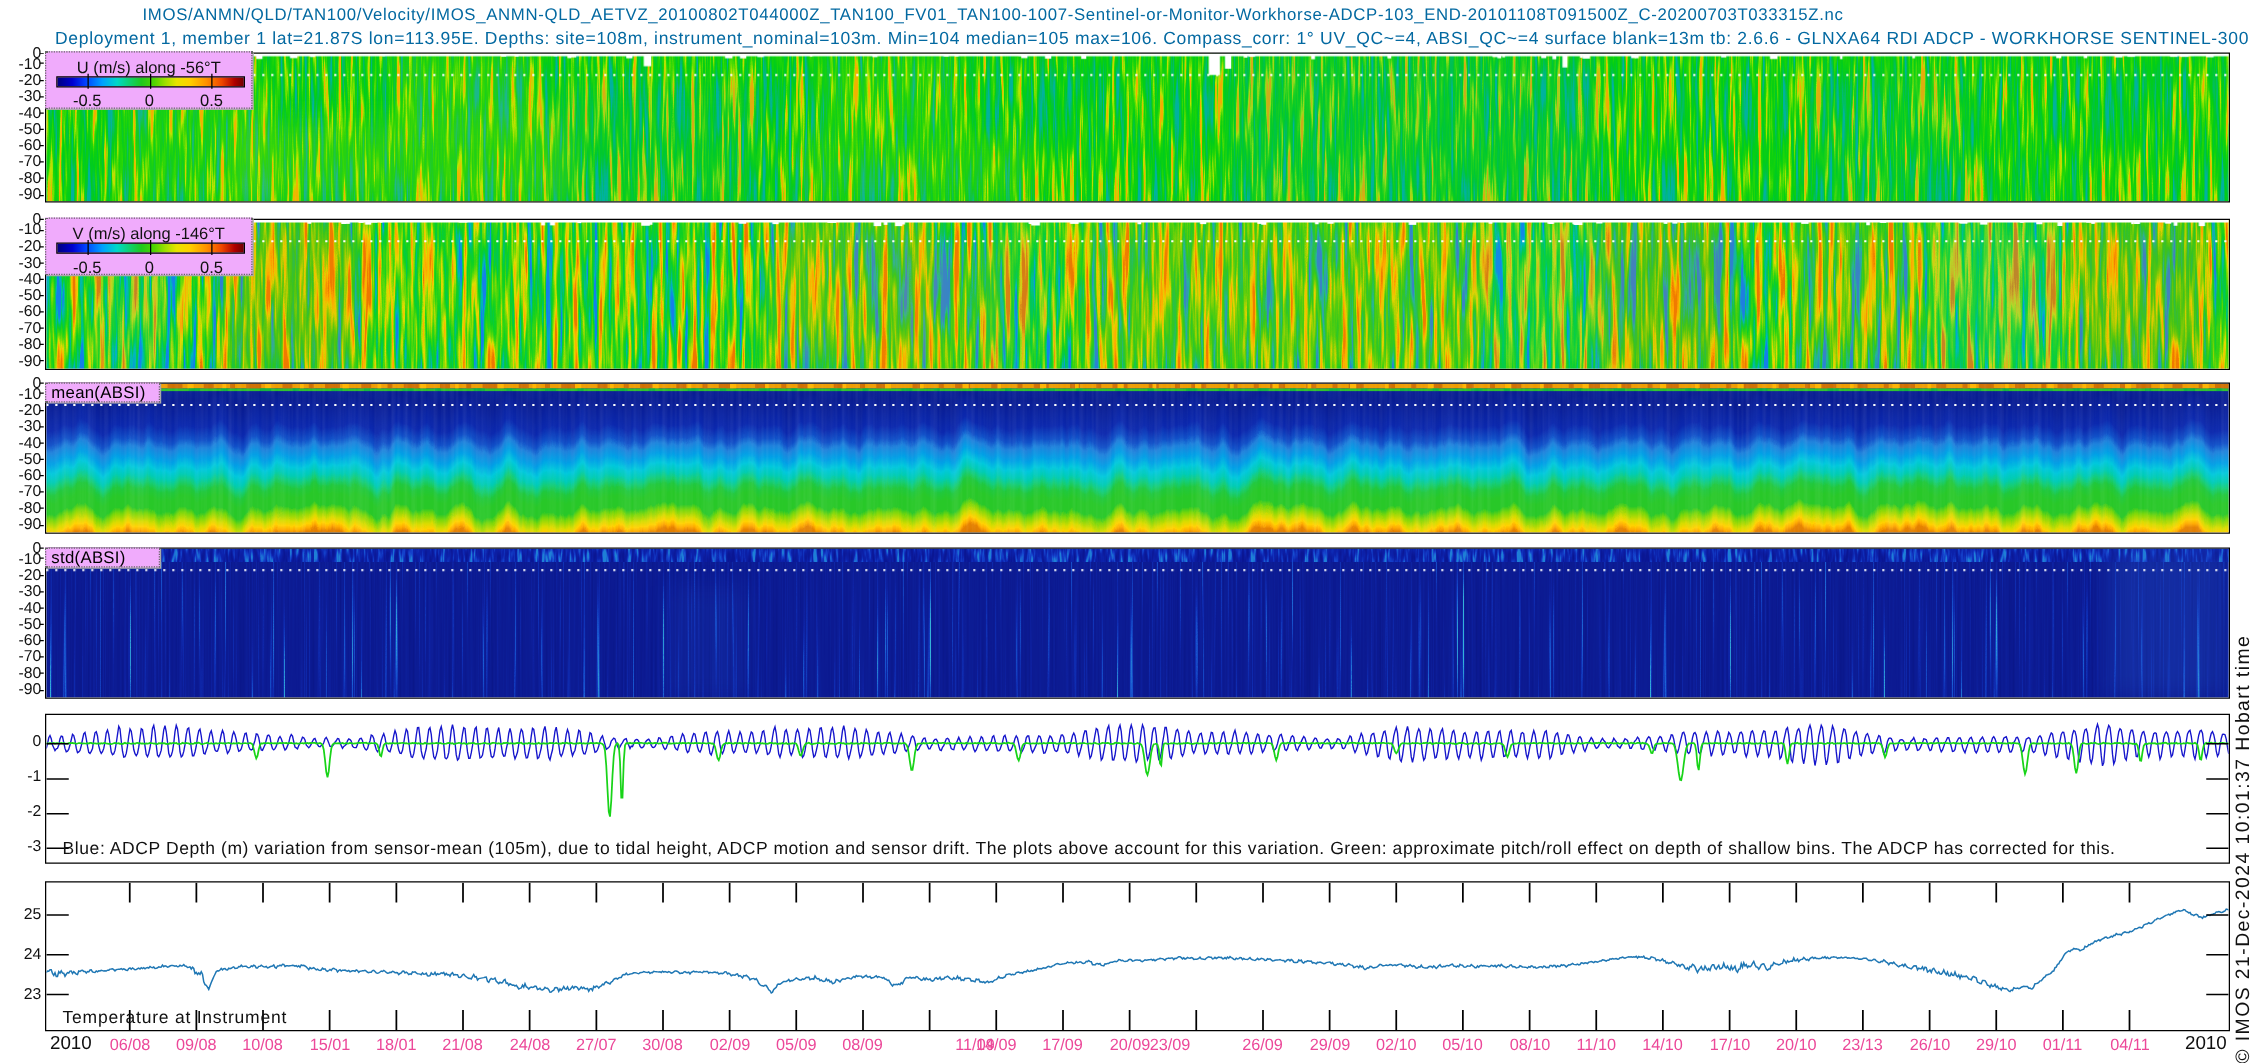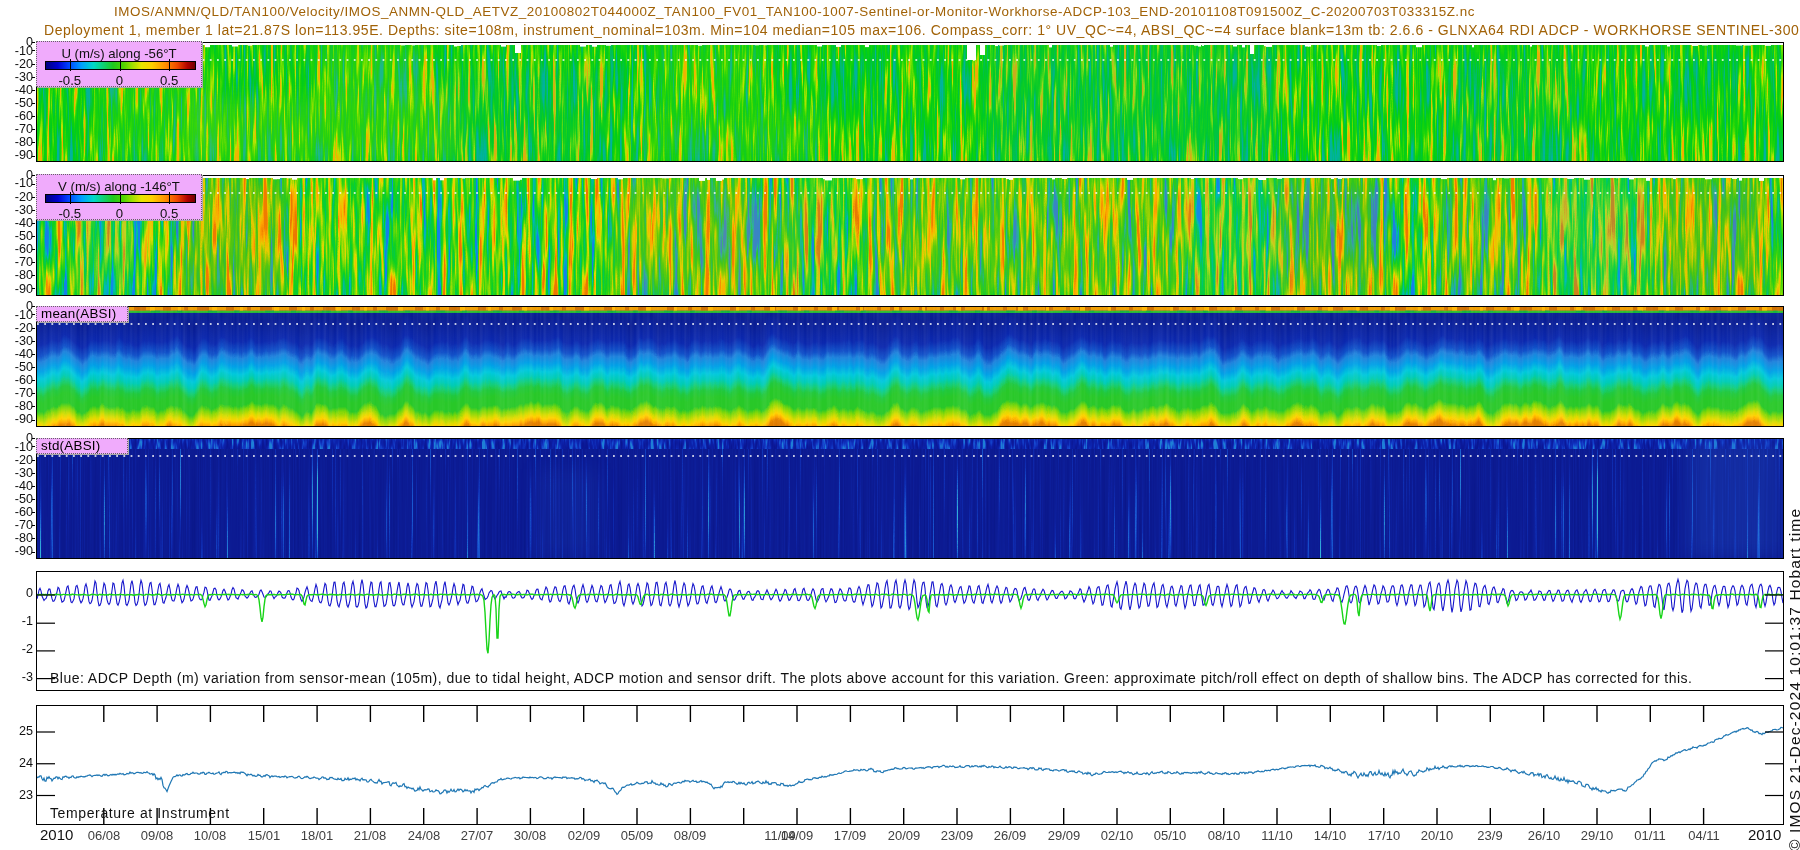--- a/index.html
+++ b/index.html
@@ -1,19 +1,19 @@
 <!DOCTYPE html>
 <html><head><meta charset="utf-8"><style>
 html,body{margin:0;padding:0;width:1800px;height:850px;background:#fff;overflow:hidden;
 font-family:"Liberation Sans",sans-serif;}
 .abs{position:absolute;}
 .panel{position:absolute;left:36px;width:1746px;border:1px solid #000;overflow:hidden;background:#fff;}
-.t{position:absolute;font-size:13.4px;color:#a16207;white-space:pre;}
+.t{position:absolute;font-size:13.4px;color:#0369a1;white-space:pre;}
 .dl{position:absolute;font-size:12.6px;color:#111;width:33px;left:0;text-align:right;height:14px;line-height:14px;}
-.xl{position:absolute;top:828px;width:60px;text-align:center;font-size:13px;color:#404040;}
+.xl{position:absolute;top:828px;width:60px;text-align:center;font-size:13px;color:#ec4899;}
 .ytk{position:absolute;left:32px;width:3px;height:1.3px;background:#000;}
 .yr{position:absolute;font-size:15px;color:#111;}
 .leg{position:absolute;background:#f0abfc;border:1px dotted #666;box-shadow:1px 1px 0 #aaa;}
 .legt{position:absolute;width:100%;text-align:center;top:4px;font-size:13.2px;color:#111;}
 .cbar{position:absolute;left:8px;top:19px;width:149px;height:7px;border:1px solid #000;
 background:linear-gradient(90deg,#000080 0%,#0000d0 8%,#0040ff 15%,#00a0ff 24%,#00d8c8 32%,#1ec81e 45%,#50d400 52%,#a0e000 58%,#e8e400 64%,#ffd000 71%,#ff9000 80%,#f04800 88%,#b00000 95%,#700000 100%);}
 .cbl{position:absolute;top:31px;font-size:13.2px;color:#111;width:40px;text-align:center;}
 .ctick{position:absolute;top:17px;width:1.3px;height:12px;background:#000;}
 </style></head>
 <body>
@@ -513,31 +513,31 @@
 <div class="xl" style="left:394px">24/08</div>
 <div class="xl" style="left:447px">27/07</div>
 <div class="xl" style="left:500px">30/08</div>
 <div class="xl" style="left:554px">02/09</div>
 <div class="xl" style="left:607px">05/09</div>
 <div class="xl" style="left:660px">08/09</div>
 <div class="xl" style="left:750px">11/09</div>
 <div class="xl" style="left:767px">14/09</div>
 <div class="xl" style="left:820px">17/09</div>
 <div class="xl" style="left:874px">20/09</div>
-<div class="xl" style="left:927px">23/09</div>
+<div class="xl" style="left:906px">23/09</div>
 <div class="xl" style="left:980px">26/09</div>
 <div class="xl" style="left:1034px">29/09</div>
 <div class="xl" style="left:1087px">02/10</div>
 <div class="xl" style="left:1140px">05/10</div>
 <div class="xl" style="left:1194px">08/10</div>
 <div class="xl" style="left:1247px">11/10</div>
 <div class="xl" style="left:1300px">14/10</div>
 <div class="xl" style="left:1354px">17/10</div>
 <div class="xl" style="left:1407px">20/10</div>
-<div class="xl" style="left:1460px">23/9</div>
+<div class="xl" style="left:1460px">23/13</div>
 <div class="xl" style="left:1514px">26/10</div>
 <div class="xl" style="left:1567px">29/10</div>
 <div class="xl" style="left:1620px">01/11</div>
 <div class="xl" style="left:1674px">04/11</div>
 <div class="yr" style="left:40px;top:826px">2010</div>
 <div class="yr" style="left:1748px;top:826px">2010</div>
 
 <div class="abs" style="left:1786px;top:851px;transform-origin:0 0;transform:rotate(-90deg);font-size:15.5px;letter-spacing:1.15px;white-space:pre;color:#111">© IMOS 21-Dec-2024 10:01:37 Hobart time</div>
 
 </body></html>

